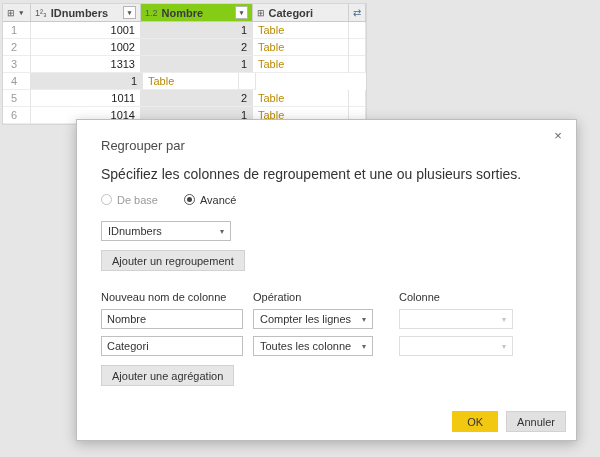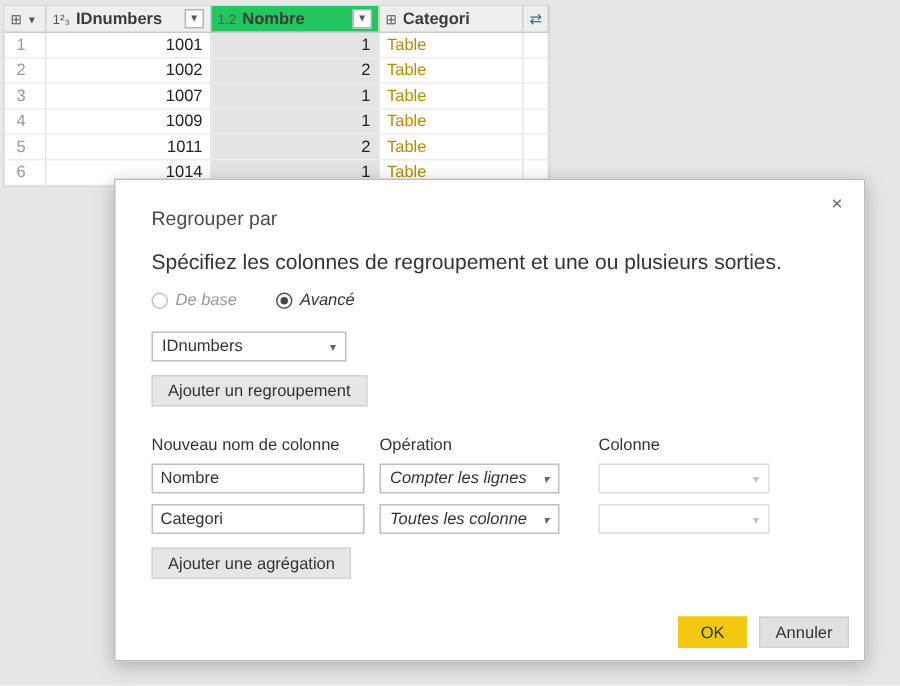--- a/index.html
+++ b/index.html
@@ -10,21 +10,21 @@
     font-size: 11px;
     color: #333;
     position: relative;
     overflow: hidden;
   }
 
   
   .pq-table { position: absolute; left: 2px; top: 3px; background: #fff; border: 1px solid #d6d6d6; }
   .t-header { display: flex; height: 18px; background: #eeeeee; border-bottom: 1px solid #c9c9c9; }
   .hcell { display: flex; align-items: center; padding: 0 4px; border-right: 1px solid #cfcfcf; font-weight: bold; color: #3b3b3b; overflow: hidden; white-space: nowrap; }
-  .hcell.selected { background: #22c55e; }
+  .hcell.selected { background: #84cc16; }
   .type-icon { font-weight: 400; font-size: 9px; color: #555; margin-right: 4px; flex: 0 0 auto; }
   .mini-caret { font-size: 7px; color: #555; margin-left: 1px; }
   .col-name { overflow: hidden; text-overflow: ellipsis; }
   .filter-btn { margin-left: auto; width: 13px; height: 13px; border: 1px solid #b5b5b5; background: #fdfdfd; font-size: 7px; line-height: 11px; text-align: center; color: #555; flex: 0 0 auto; cursor: pointer; }
   .expand-ic { font-size: 10px; color: #4a6b8a; font-weight: 400; margin: 0 auto; }
 
   .t-row { display: flex; height: 17px; line-height: 16px; }
   .cell { padding: 0 5px; border-right: 1px solid #e4e4e4; border-bottom: 1px solid #ececec; overflow: hidden; white-space: nowrap; }
   .w-num { width: 28px; } .w-id { width: 110px; } .w-count { width: 112px; } .w-cat { width: 96px; } .w-exp { width: 17px; }
   .rownum { color: #9a9a9a; padding-left: 8px; }
@@ -36,39 +36,39 @@
   .dialog {
     position: absolute; left: 76px; top: 119px; width: 501px; height: 322px;
     background: #fff; border: 1px solid #bdbdbd; box-shadow: 0 3px 12px rgba(0,0,0,.25);
     padding: 14px 24px 0 24px;
   }
   .close { position: absolute; top: 8px; right: 10px; width: 16px; height: 16px; text-align: center; line-height: 15px; font-size: 13px; color: #666; cursor: pointer; }
   .dlg-title { font-size: 13px; font-weight: 400; color: #4c4c4c; margin: 4px 0 13px 0; }
   .dlg-sub { font-size: 14px; color: #333; margin-bottom: 12px; }
 
   .radios { display: flex; gap: 26px; align-items: center; margin-bottom: 15px; }
-  .radio { display: flex; align-items: flex-end; gap: 5px; cursor: pointer; font-style: italic; }
+  .radio { display: flex; align-items: flex-start; gap: 5px; cursor: pointer; }
   .radio.dimmed { color: #9a9a9a; }
   .rb { width: 11px; height: 11px; border-radius: 50%; border: 1px solid #8a8a8a; background: #fff; display: inline-block; position: relative; flex: 0 0 auto; }
   .radio.dimmed .rb { border-color: #c2c2c2; }
   .rb.checked { border-color: #555; }
   .rb.checked::after { content: ""; position: absolute; left: 2px; top: 2px; width: 5px; height: 5px; border-radius: 50%; background: #444; }
 
   .dropdown { height: 20px; border: 1px solid #bfbfbf; background: #fff; display: flex; align-items: center; justify-content: space-between; padding: 0 6px; cursor: pointer; color: #333; }
   .dropdown .chev { color: #666; font-size: 8px; margin-left: 6px; }
   .group-dd { width: 130px; margin-bottom: 9px; }
 
   .btn { display: inline-block; height: 21px; padding: 0 10px; background: #e6e6e6; border: 1px solid #d2d2d2; color: #333; font-size: 11px; font-family: inherit; line-height: 18px; cursor: pointer; border-radius: 0; appearance: none; }
 
   .agg-labels, .agg-row { display: flex; align-items: center; }
   .agg-labels { margin-top: 20px; margin-bottom: 6px; color: #333; }
   .c1 { width: 142px; margin-right: 10px; } .c2 { width: 120px; margin-right: 26px; } .c3 { width: 114px; }
   .agg-row { margin-bottom: 7px; }
   .txt { width: 142px; height: 20px; border: 1px solid #bfbfbf; padding: 0 5px; font-size: 11px; font-family: inherit; color: #333; margin-right: 10px; border-radius: 0; }
-  .op-dd { width: 120px; margin-right: 26px; font-style: italic; }
+  .op-dd { width: 120px; margin-right: 26px; }
   .col-dd { width: 114px; border-color: #dedede; }
   .col-dd .chev { color: #c3c3c3; }
   .add-agg { margin-top: 2px; }
 
   .footer { position: absolute; right: 10px; bottom: 8px; display: flex; gap: 8px; }
   .btn-ok { background: #f2c811; border-color: #f2c811; min-width: 46px; text-align: center; }
   .btn-cancel { min-width: 52px; text-align: center; background: #e1e1e1; }
 </style>
 </head>
 <body>
@@ -109,28 +109,27 @@
     </div>
     <div class="t-row">
       <div class="cell w-num rownum">2</div>
       <div class="cell w-id numcell">1002</div>
       <div class="cell w-count numcell sel">2</div>
       <div class="cell w-cat linkcell">Table</div>
       <div class="cell w-exp"></div>
     </div>
     <div class="t-row">
       <div class="cell w-num rownum">3</div>
-      <div class="cell w-id numcell">1007</div>
+      <div class="cell w-id numcell">1313</div>
       <div class="cell w-count numcell sel">1</div>
       <div class="cell w-cat linkcell">Table</div>
       <div class="cell w-exp"></div>
     </div>
     <div class="t-row">
       <div class="cell w-num rownum">4</div>
-      <div class="cell w-id numcell">1009</div>
       <div class="cell w-count numcell sel">1</div>
       <div class="cell w-cat linkcell">Table</div>
       <div class="cell w-exp"></div>
     </div>
     <div class="t-row">
       <div class="cell w-num rownum">5</div>
       <div class="cell w-id numcell">1011</div>
       <div class="cell w-count numcell sel">2</div>
       <div class="cell w-cat linkcell">Table</div>
       <div class="cell w-exp"></div>

